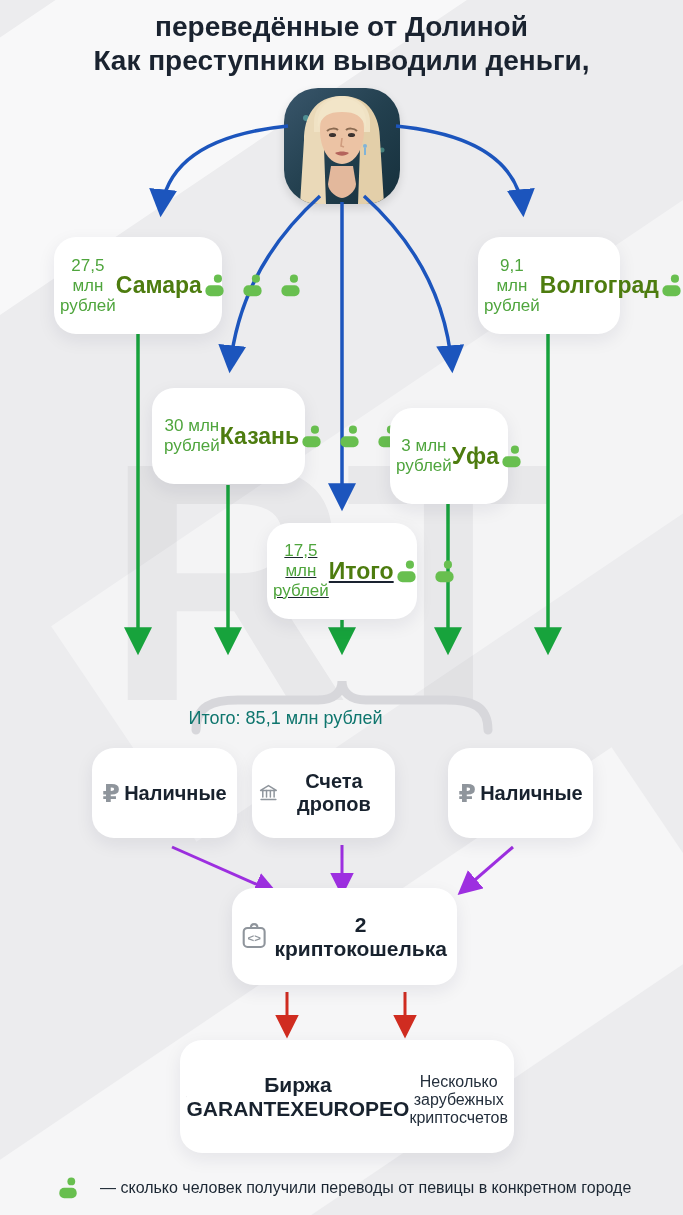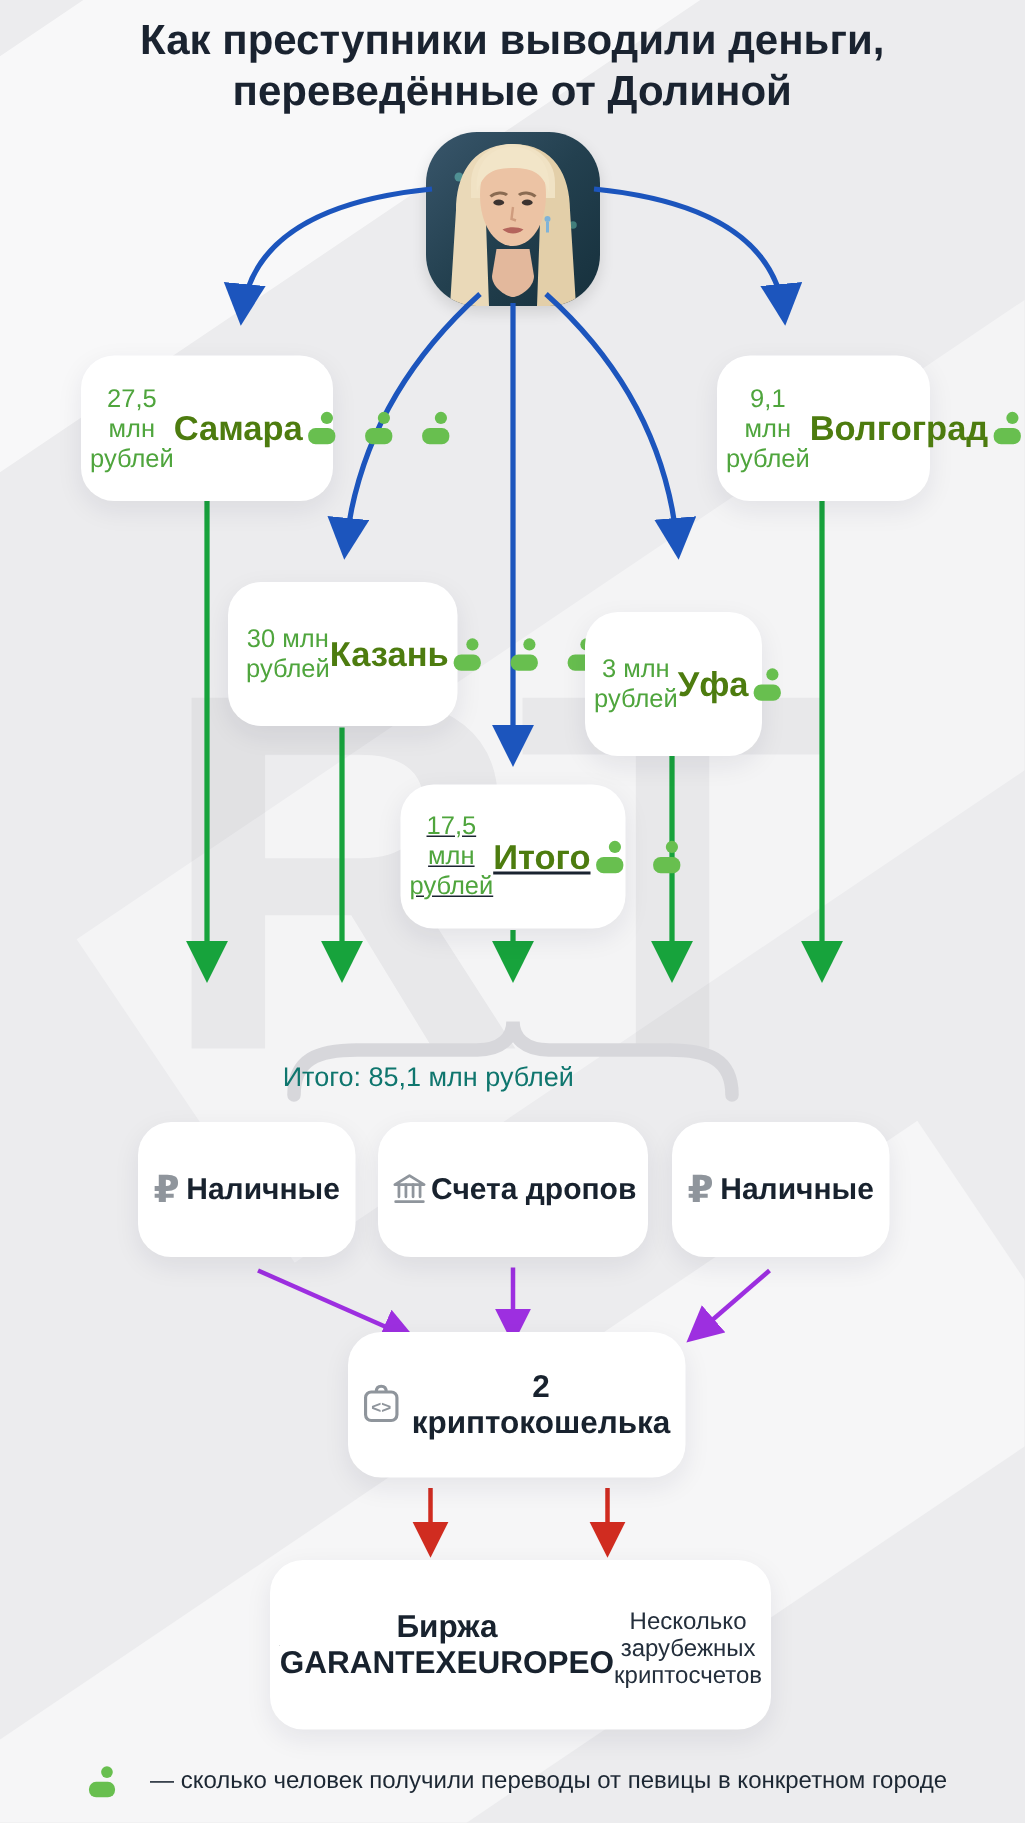--- a/index.html
+++ b/index.html
@@ -45,22 +45,22 @@
 </style>
 </head>
 <body>
 
 <div class="ribbon r1"></div>
 <div class="ribbon r2"></div>
 <div class="ribbon r3"></div>
 <div class="watermark">RT</div>
 
 <div class="title">
+  <div>переведённые от Долиной</div>
   <div>Как преступники выводили деньги,</div>
-  <div>переведённые от Долиной</div>
 </div>
 
 <div class="photo">
   <svg width="116" height="116" viewBox="0 0 116 116">
     <defs>
       <linearGradient id="bgte" x1="0" y1="0" x2="1" y2="1">
         <stop offset="0" stop-color="#39566b"></stop>
           <stop offset="0.5" stop-color="#23404f"></stop>
           <stop offset="1" stop-color="#16303c"></stop>
       </linearGradient>
@@ -209,21 +209,21 @@
     </div>
 </div>
 
 <div class="total-label">Итого: 85,1 млн рублей</div>
 
 <div class="card" style="left:92px;top:748px;width:145px;height:90px;">
   <div class="gray-glyph">₽</div>
   <div class="method-label">Наличные</div>
 </div>
 
-<div class="card" style="left:252px;top:748px;width:180px;height:90px;">
+<div class="card" style="left:252px;top:748px;width:143px;height:90px;">
   <svg width="26" height="26" viewBox="0 0 24 24">
     <g stroke="#8f959c" stroke-width="1.7" fill="none" stroke-linecap="round" stroke-linejoin="round">
       <path d="M3 9 L12 3.5 L21 9 Z"></path>
       <path d="M5.5 9 V16.5 M9.8 9 V16.5 M14.2 9 V16.5 M18.5 9 V16.5"></path>
       <path d="M3.5 19.5 H20.5"></path>
     </g>
   </svg>
   <div class="method-label">Счета дропов</div>
 </div>
 

